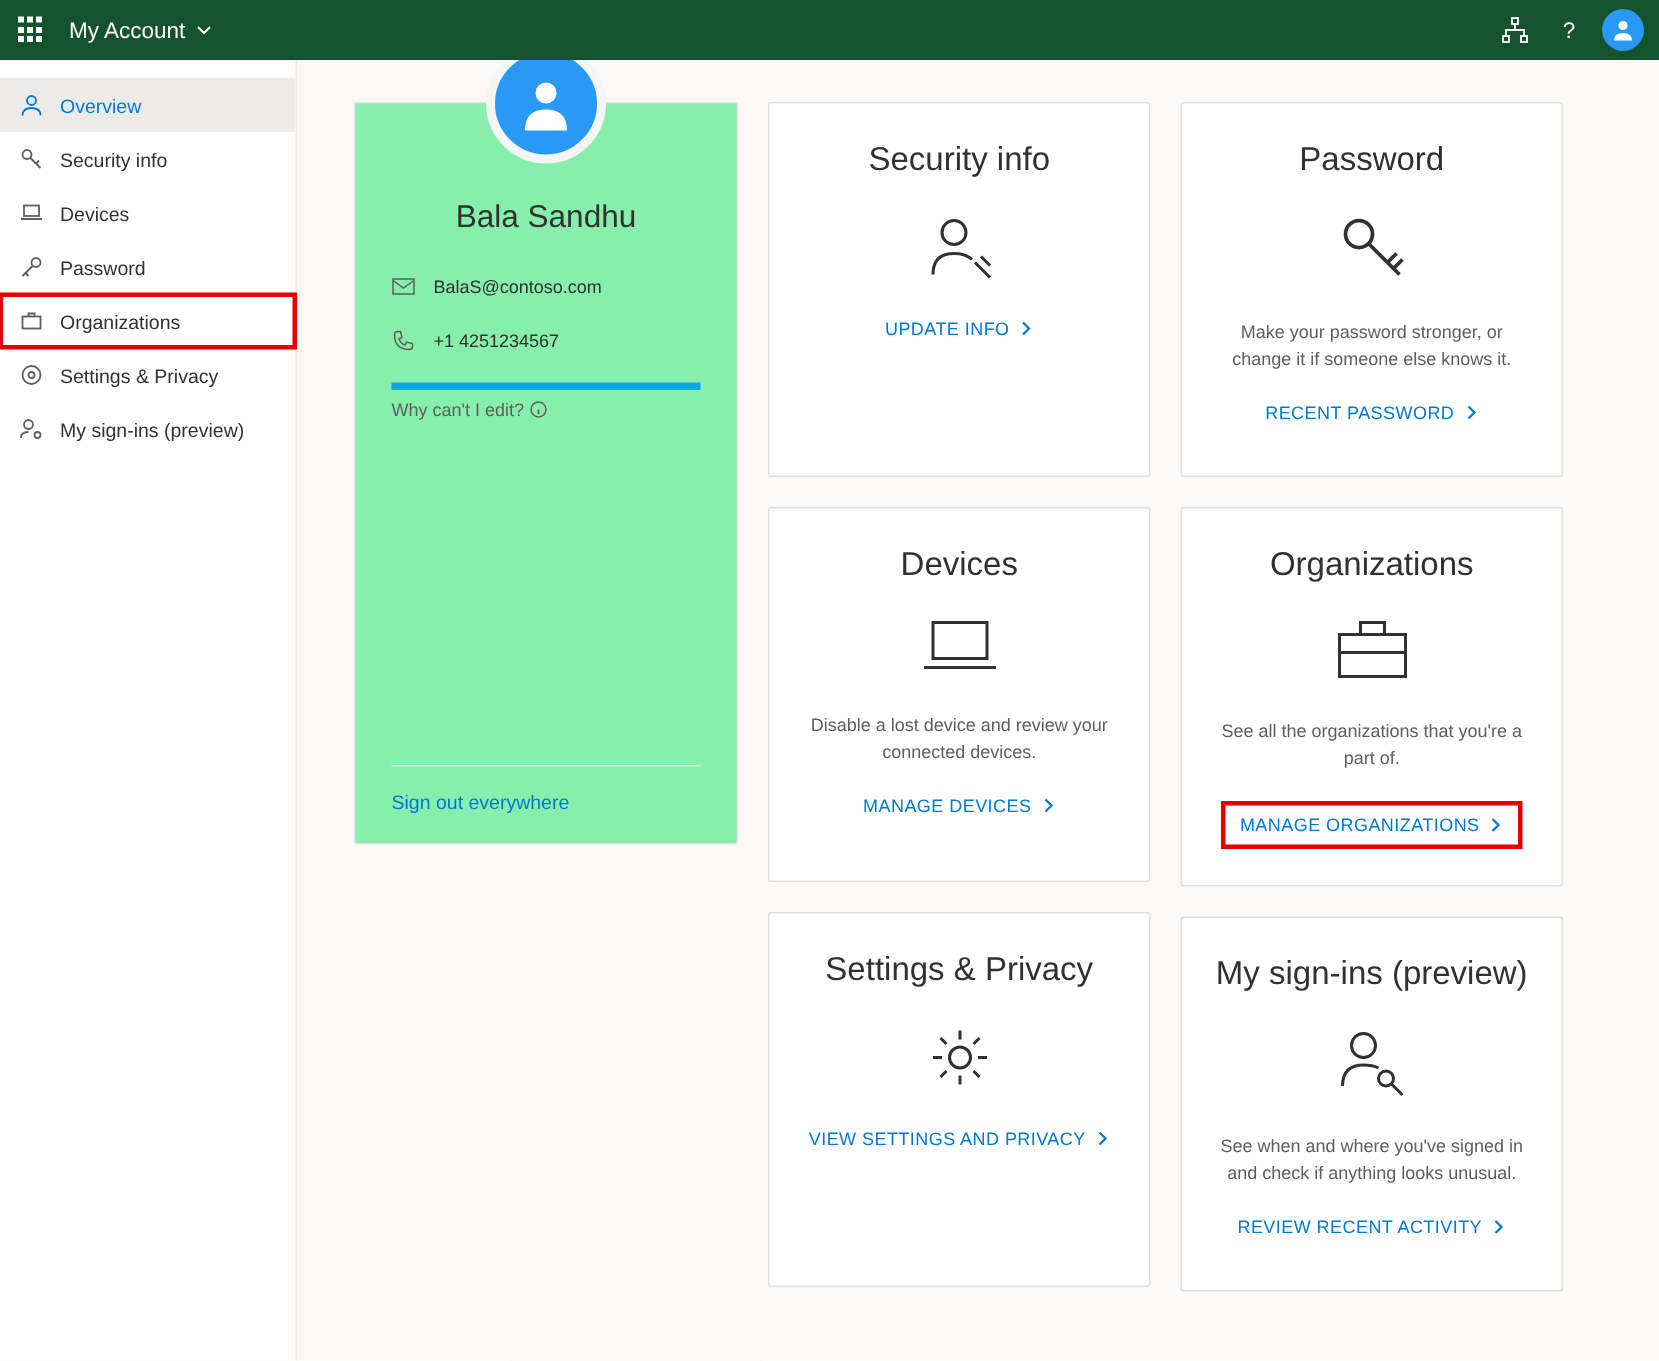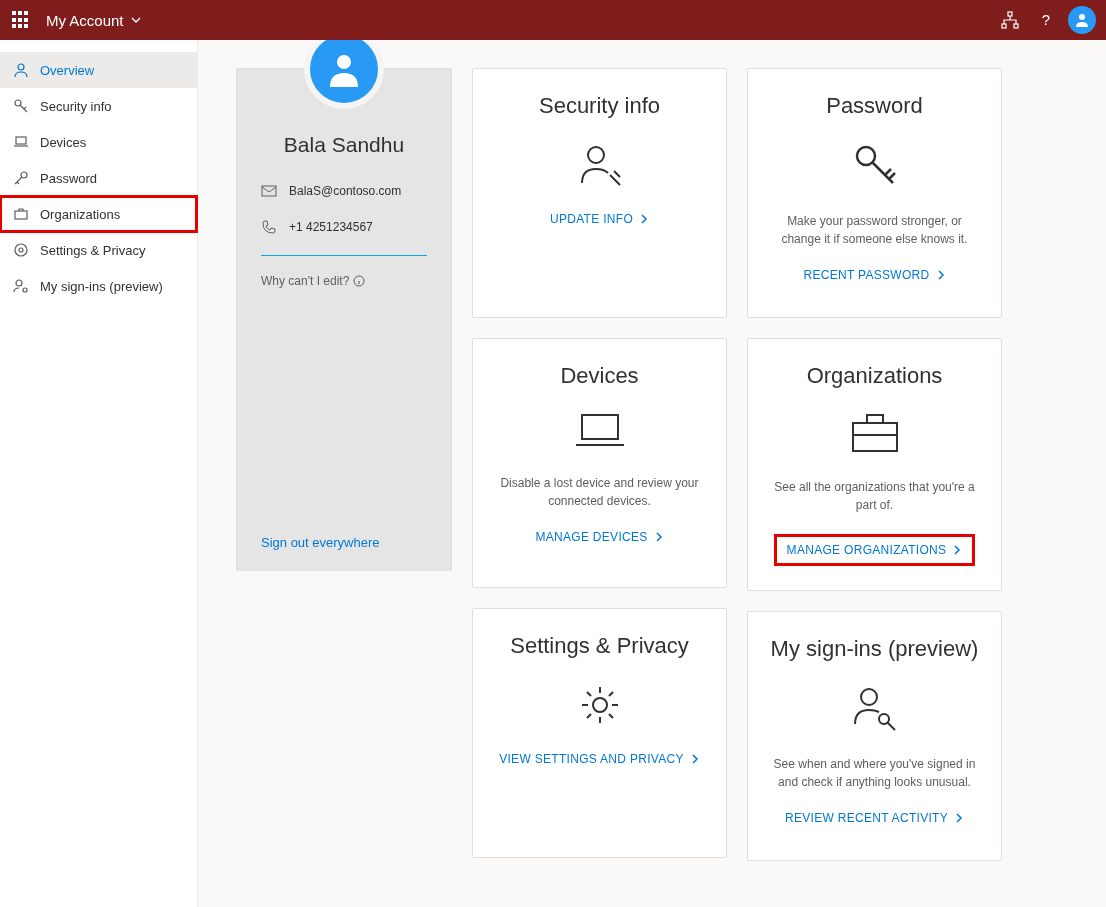--- a/index.html
+++ b/index.html
@@ -1,17 +1,17 @@
 <!DOCTYPE html>
 <html><head>
 <meta charset="utf-8">
 <style>
 * { box-sizing: border-box; margin: 0; padding: 0; }
 body { font-family: "Segoe UI", -apple-system, sans-serif; font-size: 13px; color: #323130; background: #fff; }
-.topbar { background: #7f1d1d; height: 40px; display: flex; align-items: center; padding: 0 10px; color: #fff; }
+.topbar { background: #14532d; height: 40px; display: flex; align-items: center; padding: 0 10px; color: #fff; }
 .waffle { width: 22px; height: 22px; display: flex; flex-wrap: wrap; gap: 2px; padding: 2px; cursor: pointer; }
 .waffle span { width: 4px; height: 4px; background: #fff; }
 .app-title { margin-left: 14px; font-size: 15px; display: flex; align-items: center; cursor: pointer; }
 .app-title svg { margin-left: 6px; }
 .topbar-spacer { flex: 1; }
 .top-icon { width: 36px; height: 40px; display: flex; align-items: center; justify-content: center; cursor: pointer; }
 .top-avatar { width: 28px; height: 28px; border-radius: 50%; background: #2899f5; display: flex; align-items: center; justify-content: center; margin-left: 4px; cursor: pointer; }
 .layout { display: flex; height: calc(100vh - 40px); }
 .sidebar { width: 198px; background: #fff; border-right: 1px solid #edebe9; padding-top: 12px; }
 .nav-item { display: flex; align-items: center; height: 36px; padding: 0 12px; font-size: 13px; color: #323130; cursor: pointer; }
@@ -20,26 +20,26 @@
 .nav-item.highlighted { outline: 3px solid #e60000; outline-offset: -2px; }
 .main { flex: 1; background: #faf9f8; padding: 28px 38px; overflow: auto; }
 .grid { display: flex; gap: 20px; flex-wrap: wrap; align-items: flex-start; }
 .panel { width: 255px; background: #fff; border: 1px solid #e1dfdd; border-radius: 2px; padding: 24px 18px; display: flex; flex-direction: column; align-items: center; text-align: center; }
 .panel h2 { font-size: 22px; font-weight: 400; color: #323130; margin-bottom: 14px; }
 .panel .icon-lg { margin: 8px 0 20px; }
 .panel p { font-size: 12px; color: #605e5c; line-height: 1.5; margin-bottom: 20px; }
 .panel .action { font-size: 12px; font-weight: 400; letter-spacing: .3px; color: #0078d4; cursor: pointer; display: inline-flex; align-items: center; }
 .panel .action svg { margin-left: 6px; }
 .action.boxed { border: 3px solid #e60000; padding: 6px 10px; }
-.profile { width: 216px; background: #e5e5e5; border: 1px solid #e1dfdd; border-radius: 2px; padding: 0 24px 20px; position: relative; }
+.profile { width: 256px; background: #86efac; border: 1px solid #e1dfdd; border-radius: 2px; padding: 0 24px 20px; position: relative; }
 .profile .avatar { width: 80px; height: 80px; border-radius: 50%; background: #2899f5; border: 6px solid #f5f5f5; position: absolute; top: -40px; left: 50%; transform: translateX(-50%); display:flex; align-items:center; justify-content:center; }
 .profile .name { font-size: 21px; text-align: center; margin-top: 64px; margin-bottom: 26px; }
 .profile .row { display: flex; align-items: center; font-size: 12px; color: #323130; margin-bottom: 20px; }
 .profile .row svg { margin-right: 12px; flex-shrink: 0; }
-.profile .why { font-size: 12px; color: #605e5c; margin-top: 10px; padding-top: 18px; border-top: 1px solid #0ea5e9; display:flex; align-items:center; cursor:pointer; }
+.profile .why { font-size: 12px; color: #605e5c; margin-top: 10px; padding-top: 6px; border-top: 5px solid #0ea5e9; display:flex; align-items:center; cursor:pointer; }
 .profile .why svg { margin-left: 4px; }
 .profile .signout { margin-top: 230px; padding-top: 16px; border-top: 1px solid #edebe9; }
 .profile .signout a { color: #0078d4; font-size: 13px; text-decoration: none; cursor: pointer; }
 .col { display: flex; flex-direction: column; gap: 20px; }
 .panel.tall { min-height: 250px; justify-content: flex-start; }
 </style>
 </head>
 <body>
 
 <div class="topbar">

